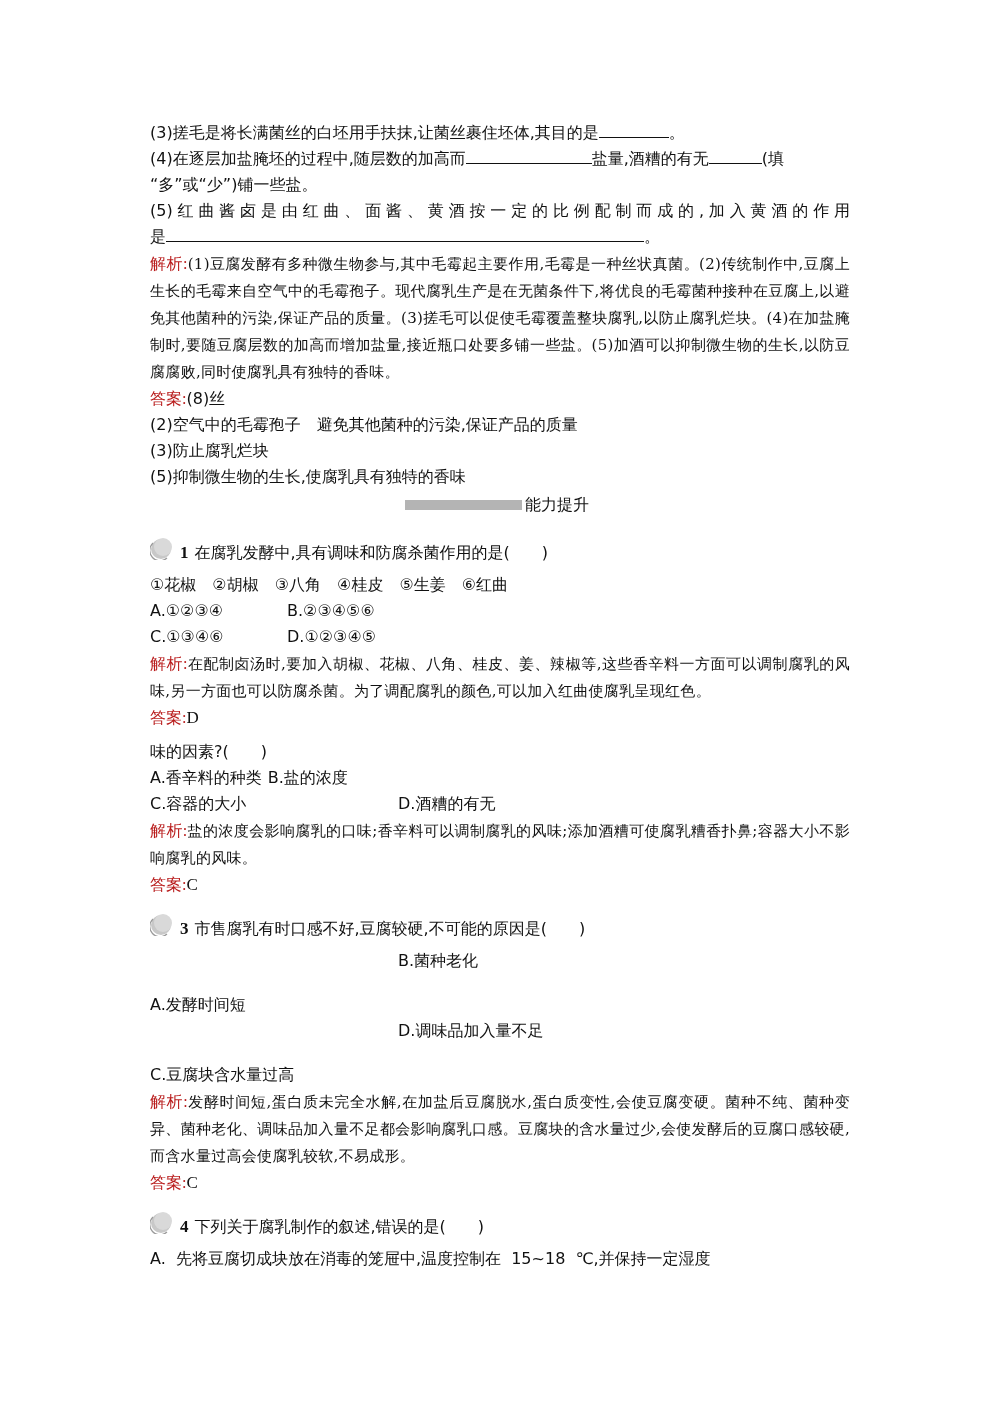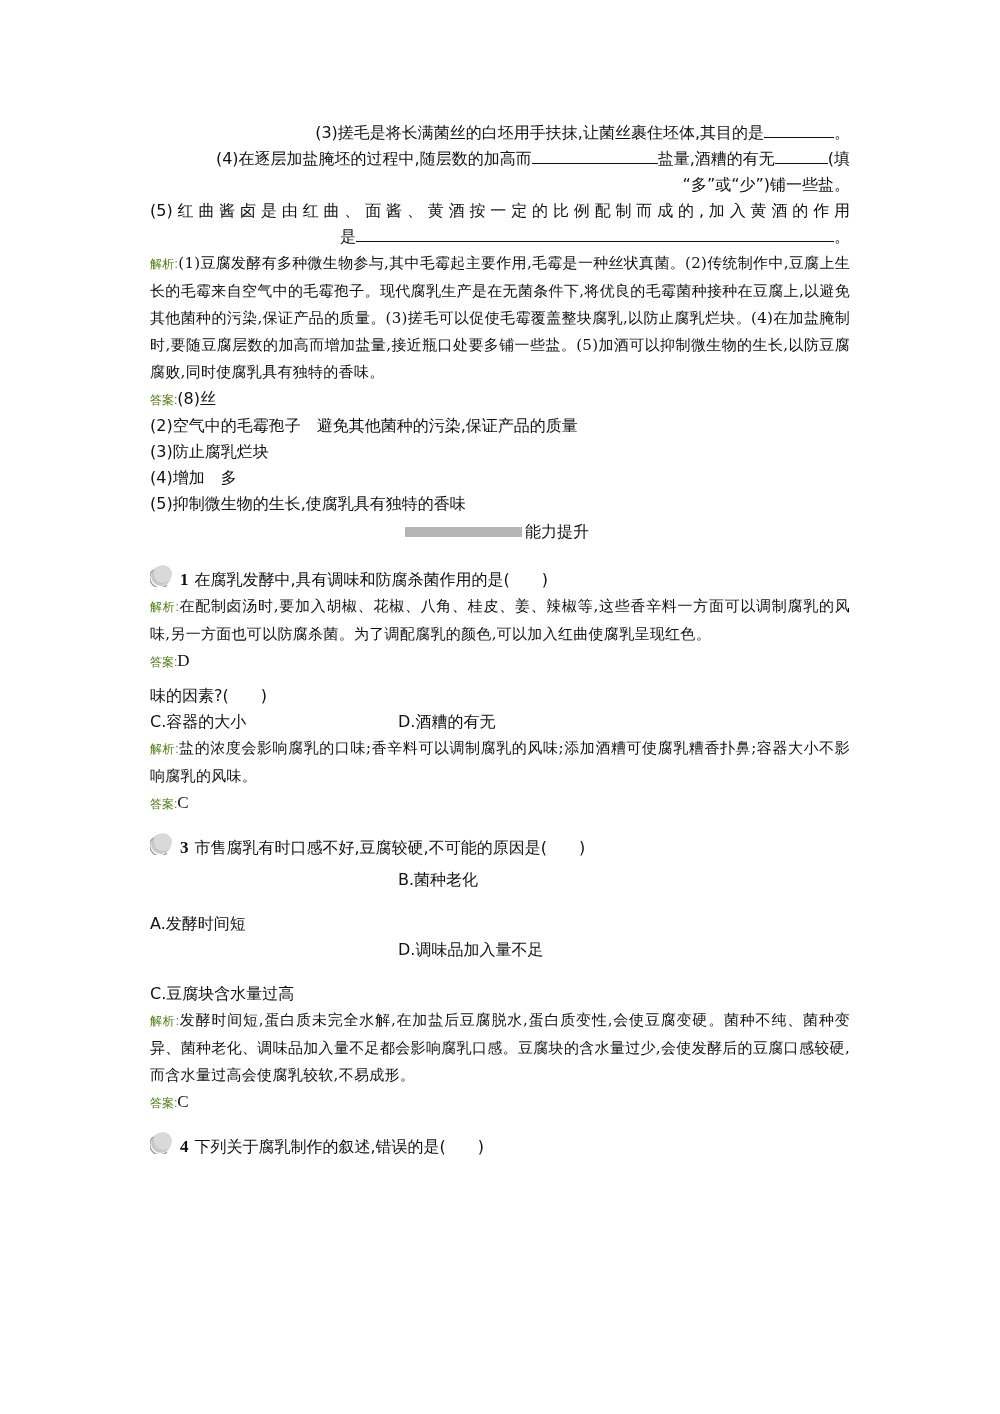--- a/index.html
+++ b/index.html
@@ -23,21 +23,20 @@
     }
     .line {
       font-size: 17px;
       line-height: 26px;
       white-space: nowrap;
       letter-spacing: 0px;
     }
     .line.sans {
       font-family: "DejaVu Sans", "Liberation Sans", sans-serif;
       font-size: 16px;
-      text-align: right;
     }
     .line.justify {
       white-space: normal;
       text-align: justify;
       text-align-last: justify;
     }
     .blank {
       display: inline-block;
       border-bottom: 1px solid #111;
       height: 17px;
@@ -45,23 +44,23 @@
     }
     .explain {
       font-family: "DejaVu Serif", "Liberation Serif", serif;
       font-size: 15px;
       line-height: 27px;
       text-align: justify;
       letter-spacing: 0.3px;
     }
     .explain .txt { white-space: normal; }
     .red-label {
-      color: #4d7c0f;
-      font-family: Liberation Sans, sans-serif;
-      font-size: 12px;
+      color: #b91c1c;
+      font-family: Liberation Serif, serif;
+      font-size: 16px;
     }
     .answer-line {
       font-family: "DejaVu Sans", "Liberation Sans", sans-serif;
       font-size: 16px;
       line-height: 26px;
       white-space: nowrap;
     }
     .section-header {
       position: relative;
       height: 30px;
@@ -140,45 +139,60 @@
 
   <div class="explain">
     <span class="red-label">解析:</span><span class="txt">(1)豆腐发酵有多种微生物参与,其中毛霉起主要作用,毛霉是一种丝状真菌。(2)传统制作中,豆腐上生长的毛霉来自空气中的毛霉孢子。现代腐乳生产是在无菌条件下,将优良的毛霉菌种接种在豆腐上,以避免其他菌种的污染,保证产品的质量。(3)搓毛可以促使毛霉覆盖整块腐乳,以防止腐乳烂块。(4)在加盐腌制时,要随豆腐层数的加高而增加盐量,接近瓶口处要多铺一些盐。(5)加酒可以抑制微生物的生长,以防豆腐腐败,同时使腐乳具有独特的香味。</span>
   </div>
 
   <div class="answer-line">
     <span class="red-label">答案:</span><span>(8)丝</span>
   </div>
   <div class="answer-line"><span>(2)空气中的毛霉孢子　避免其他菌种的污染,保证产品的质量</span></div>
   <div class="answer-line"><span>(3)防止腐乳烂块</span></div>
-  <div class="answer-line"><span>(4)增加　多</span></div>
   <div class="answer-line"><span>(5)抑制微生物的生长,使腐乳具有独特的香味</span></div>
 
   <div class="section-header">
     <div class="section-bar"></div>
     <div class="section-title">能力提升</div>
   </div>
 
   <div class="question">
     <svg class="q-icon" viewBox="0 0 22 22">
       <circle cx="11" cy="11" r="10" fill="#c8c8c8"></circle>
       <circle cx="13" cy="9" r="9" fill="#d9d9d9"></circle>
       <path d="M3,5 A10,10 0 0 0 17,20" stroke="#9a9a9a" stroke-width="1.2" fill="none"></path>
     </svg>
     <span class="q-num">1</span><span>在腐乳发酵中,具有调味和防腐杀菌作用的是(　　)</span>
   </div>
+  <div class="options mt6">
+    <div>①花椒　②胡椒　③八角　④桂皮　⑤生姜　⑥红曲</div>
+    <div class="opt-row">
+      <span class="c1">A.①②③④</span>
+      <span>B.②③④⑤⑥</span>
+    </div>
+    <div class="opt-row">
+      <span class="c1">C.①③④⑥</span>
+      <span>D.①②③④⑤</span>
+    </div>
+  </div>
   <div class="explain">
     <span class="red-label">解析:</span><span class="txt">在配制卤汤时,要加入胡椒、花椒、八角、桂皮、姜、辣椒等,这些香辛料一方面可以调制腐乳的风味,另一方面也可以防腐杀菌。为了调配腐乳的颜色,可以加入红曲使腐乳呈现红色。</span>
   </div>
   <div class="answer-line">
     <span class="red-label">答案:</span><span class="serif-letter">D</span>
   </div>
 
   <div class="options" style="margin-top:8px">
     <div>味的因素?(　　)</div>
+    <div class="opt-row">
+      <span>A.香辛料的种类</span>
+        <span style="display:inline-block;width:6px"></span>
+      <span>B.盐的浓度</span>
+    </div>
     <div class="opt-row">
       <span class="c1w">C.容器的大小</span>
       <span>D.酒糟的有无</span>
     </div>
   </div>
   <div class="explain">
     <span class="red-label">解析:</span><span class="txt">盐的浓度会影响腐乳的口味;香辛料可以调制腐乳的风味;添加酒糟可使腐乳糟香扑鼻;容器大小不影响腐乳的风味。</span>
   </div>
   <div class="answer-line">
     <span class="red-label">答案:</span><span class="serif-letter">C</span>
@@ -210,14 +224,17 @@
   </div>
 
   <div class="question">
     <svg class="q-icon" viewBox="0 0 22 22">
       <circle cx="11" cy="11" r="10" fill="#c8c8c8"></circle>
       <circle cx="13" cy="9" r="9" fill="#d9d9d9"></circle>
       <path d="M3,5 A10,10 0 0 0 17,20" stroke="#9a9a9a" stroke-width="1.2" fill="none"></path>
     </svg>
     <span class="q-num">4</span><span>下列关于腐乳制作的叙述,错误的是(　　)</span>
   </div>
+  <div class="options mt6">
+    <div style="white-space:pre">A.  先将豆腐切成块放在消毒的笼屉中,温度控制在  15~18  ℃,并保持一定湿度</div>
+  </div>
 
 </div>
 
 </body></html>

